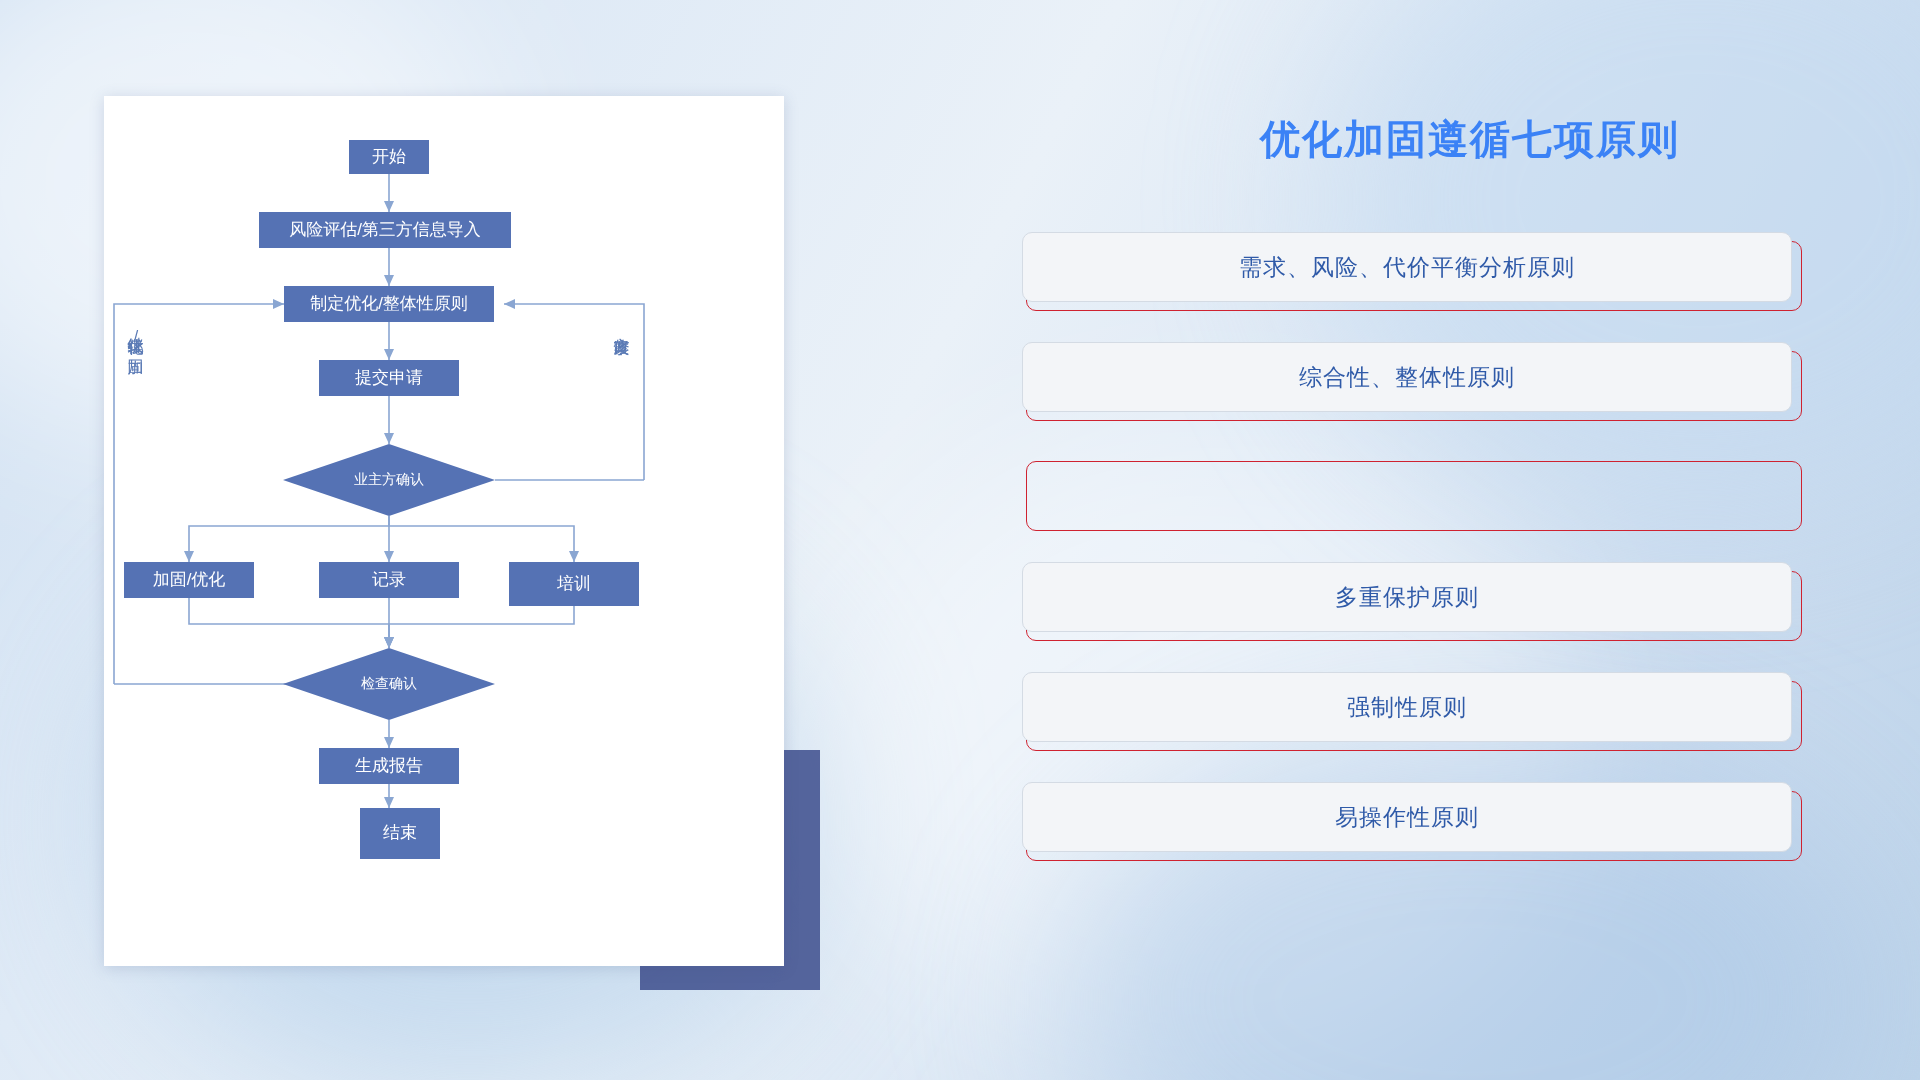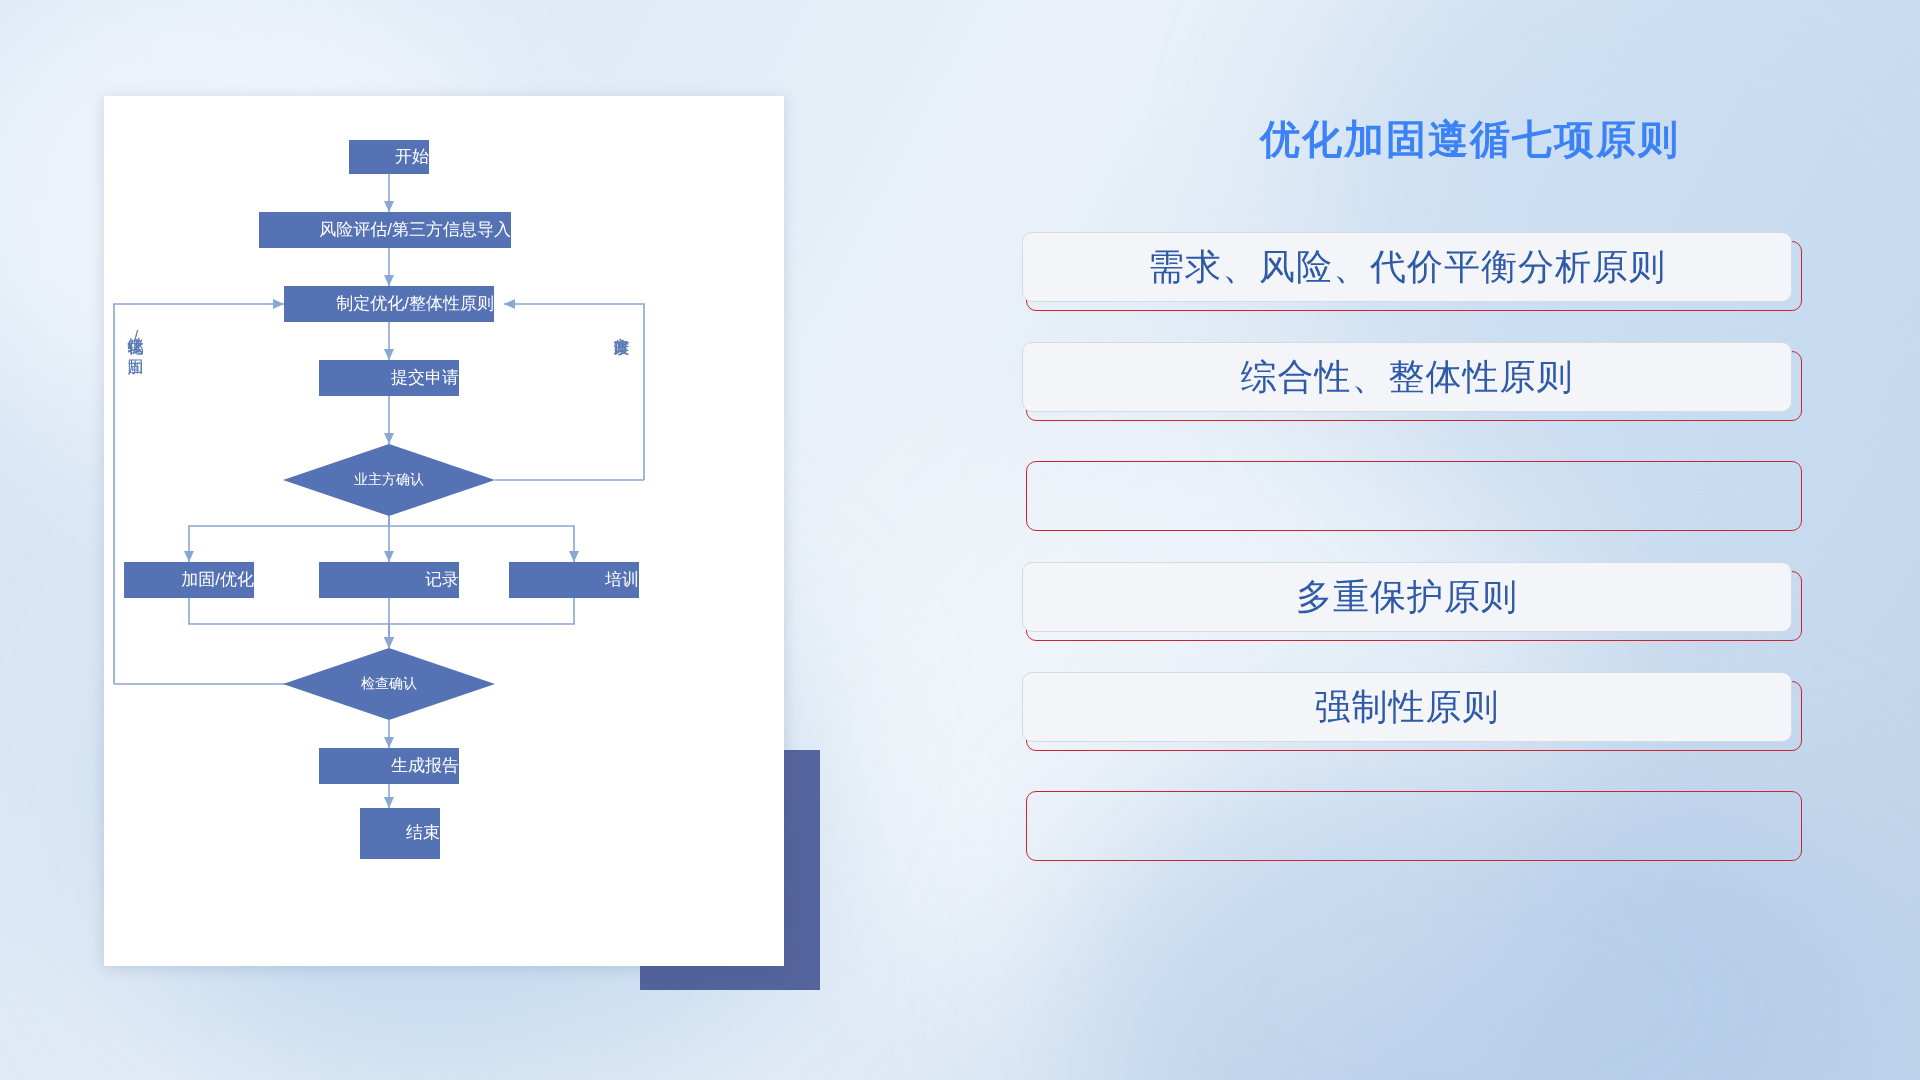--- a/index.html
+++ b/index.html
@@ -54,21 +54,21 @@
     height: 870px;
   }
   .node {
     position: absolute;
     background: #5572b4;
     color: #ffffff;
     font-size: 17px;
     line-height: 1.2;
     display: flex;
     align-items: center;
-    justify-content: flex-end;
+    justify-content: center;
     text-align: center;
     box-sizing: border-box;
     white-space: nowrap;
   }
   .diamond-wrap {
     position: absolute;
     display: flex;
     align-items: center;
     justify-content: center;
   }
@@ -129,21 +129,21 @@
     width: 770px;
     height: 70px;
     background: #f3f5f8;
     border: 1px solid #d4dbe4;
     border-radius: 10px;
     box-sizing: border-box;
     display: flex;
     align-items: center;
     justify-content: center;
     color: #2f5aa8;
-    font-size: 36px;
+    font-size: 23px;
     letter-spacing: 1px;
   }
 </style>
 </head>
 <body>
 
 <div class="bg-blob blob-a"></div>
 <div class="bg-blob blob-b"></div>
 <div class="bg-blob blob-c"></div>
 <div class="bg-blob blob-d"></div>
@@ -217,21 +217,21 @@
   </div>
 
   <div class="node" style="left:20px; top:466px; width:130px; height:36px;">
     <span>加固/优化</span>
   </div>
 
   <div class="node" style="left:215px; top:466px; width:140px; height:36px;">
     <span>记录</span>
   </div>
 
-  <div class="node" style="left:405px; top:466px; width:130px; height:36px;">
+  <div class="node" style="left:405px; top:466px; width:130px; height:44px;">
     <span>培训</span>
   </div>
 
   <div class="diamond-wrap" style="left:179px; top:552px; width:212px; height:72px;">
     <span class="diamond-label">检查确认</span>
   </div>
 
   <div class="node" style="left:215px; top:652px; width:140px; height:36px;">
     <span>生成报告</span>
   </div>
@@ -273,15 +273,16 @@
   </div>
 
 
   <div class="principle-row">
     <div class="principle-underlay"></div>
     <div class="principle-pill">强制性原则</div>
   </div>
 
   <div class="principle-row">
     <div class="principle-underlay"></div>
+    <div class="principle-pill">易操作性原则</div>
   </div>
 
 </div>
 
 </body></html>

